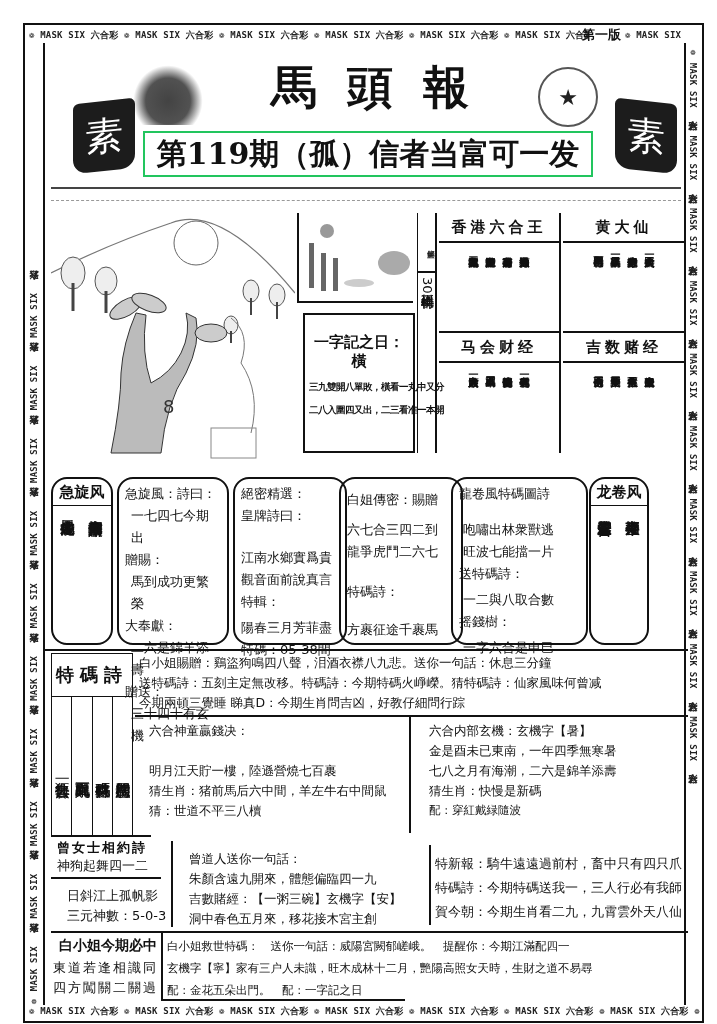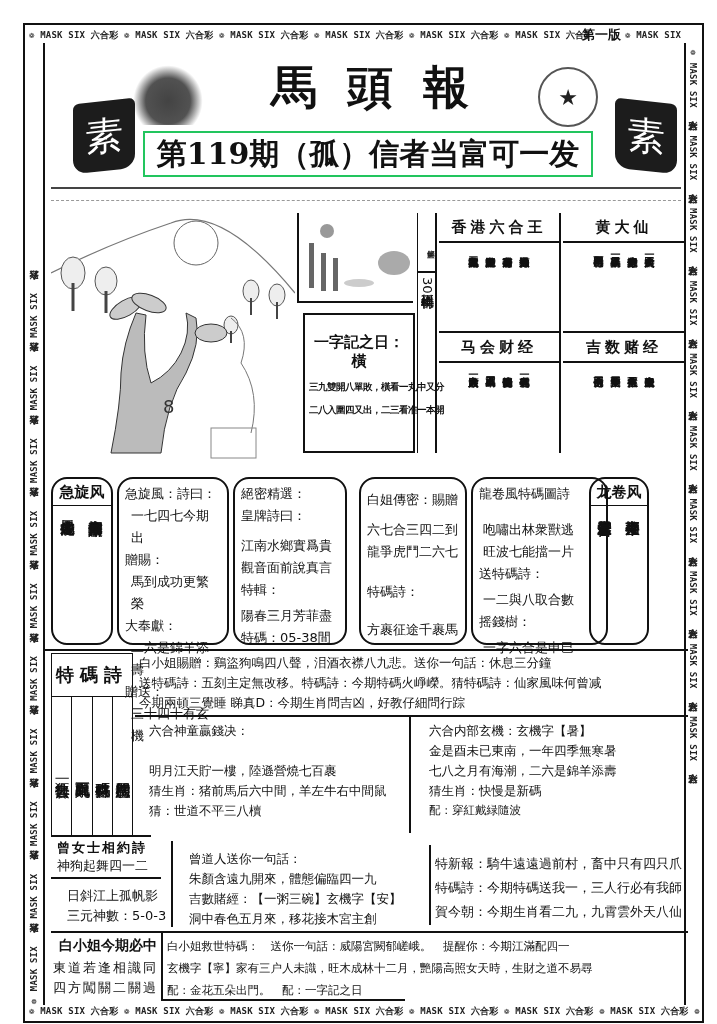--- a/index.html
+++ b/index.html
@@ -187,36 +187,36 @@
       <div style="padding-left:6px">馬到成功更繁榮</div>
       <div>大奉獻：</div>
       <div style="padding-left:6px">二六是錦羊添壽</div>
       <div>贈送：</div>
       <div style="padding-left:6px">三十四十有玄機</div>
     </div>
 
     <div class="rbox" style="left:188px;width:114px;">
       <div>絕密精選：</div>
       <div>皇牌詩曰：</div>
-      <div style="margin-top:8px">江南水鄉實爲貴</div>
+      <div style="margin-top:20px">江南水鄉實爲貴</div>
       <div>觀音面前說真言</div>
       <div>特輯：</div>
       <div style="margin-top:4px">陽春三月芳菲盡</div>
       <div>特碼：05-38間</div>
     </div>
 
-    <div class="rbox" style="left:314px;width:108px;">
+    <div class="rbox" style="left:294px;width:124px;">
       <div style="margin-top:6px">白姐傳密：賜贈</div>
       <div style="margin-top:8px">六七合三四二到</div>
       <div>龍爭虎鬥二六七</div>
       <div style="margin-top:18px">特碼詩：</div>
       <div style="margin-top:16px">方裹征途千裹馬</div>
     </div>
 
-    <div class="rbox" style="left:426px;width:137px;">
+    <div class="rbox" style="left:406px;width:137px;">
       <div>龍卷風特碼圖詩</div>
       <div style="margin-top:14px;padding-left:4px">咆嘯出林衆獸逃</div>
       <div style="padding-left:4px">旺波七能擋一片</div>
       <div>送特碼詩：</div>
       <div style="margin-top:4px;padding-left:4px">一二與八取合數</div>
       <div>摇錢樹：</div>
       <div style="margin-top:4px;padding-left:4px">一字六合是申巳</div>
     </div>
 
     <div class="rbox" style="left:544px;width:60px;padding:2px 4px;">

